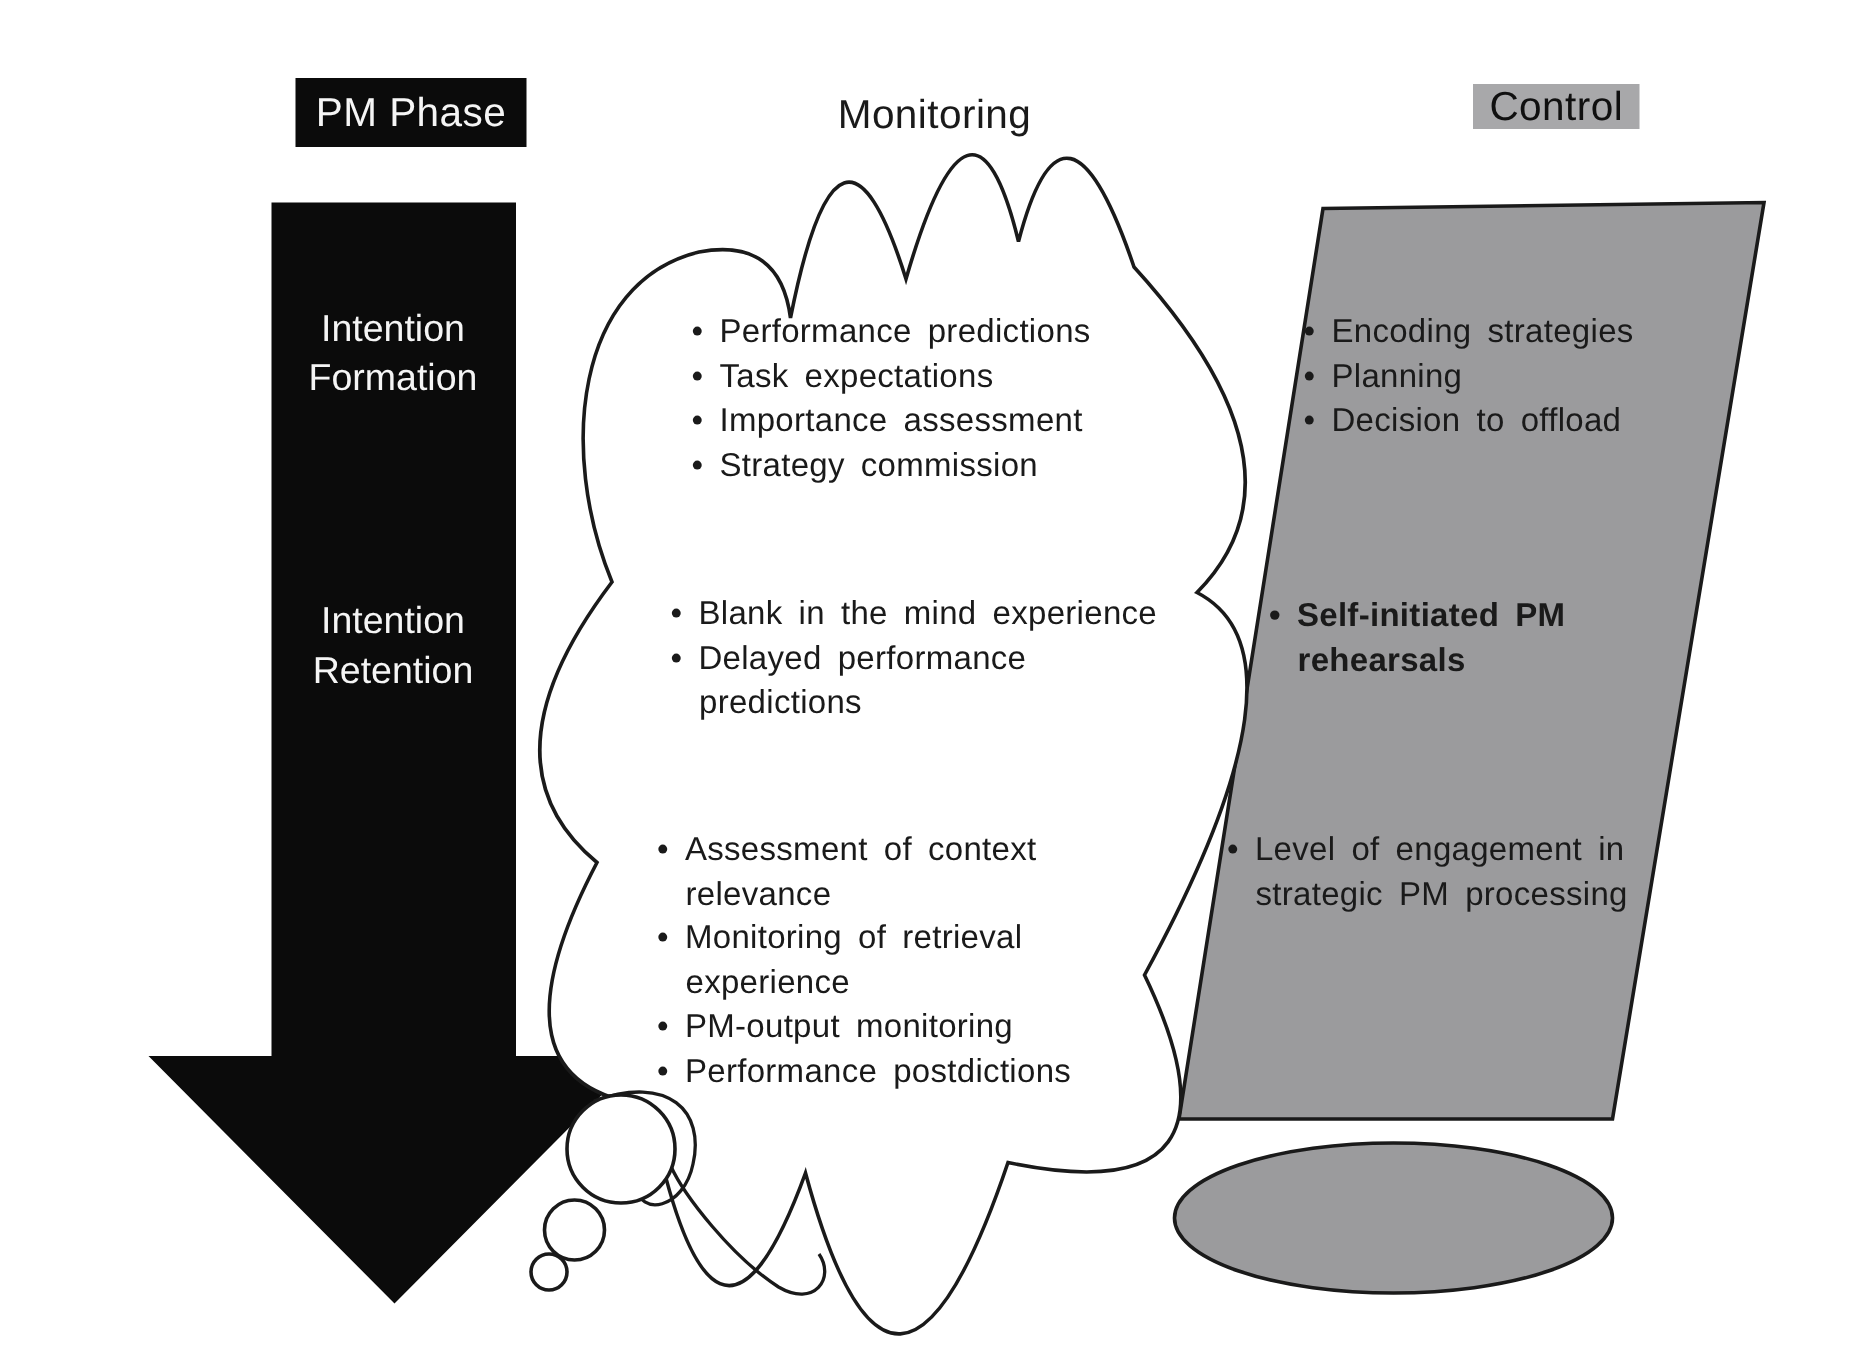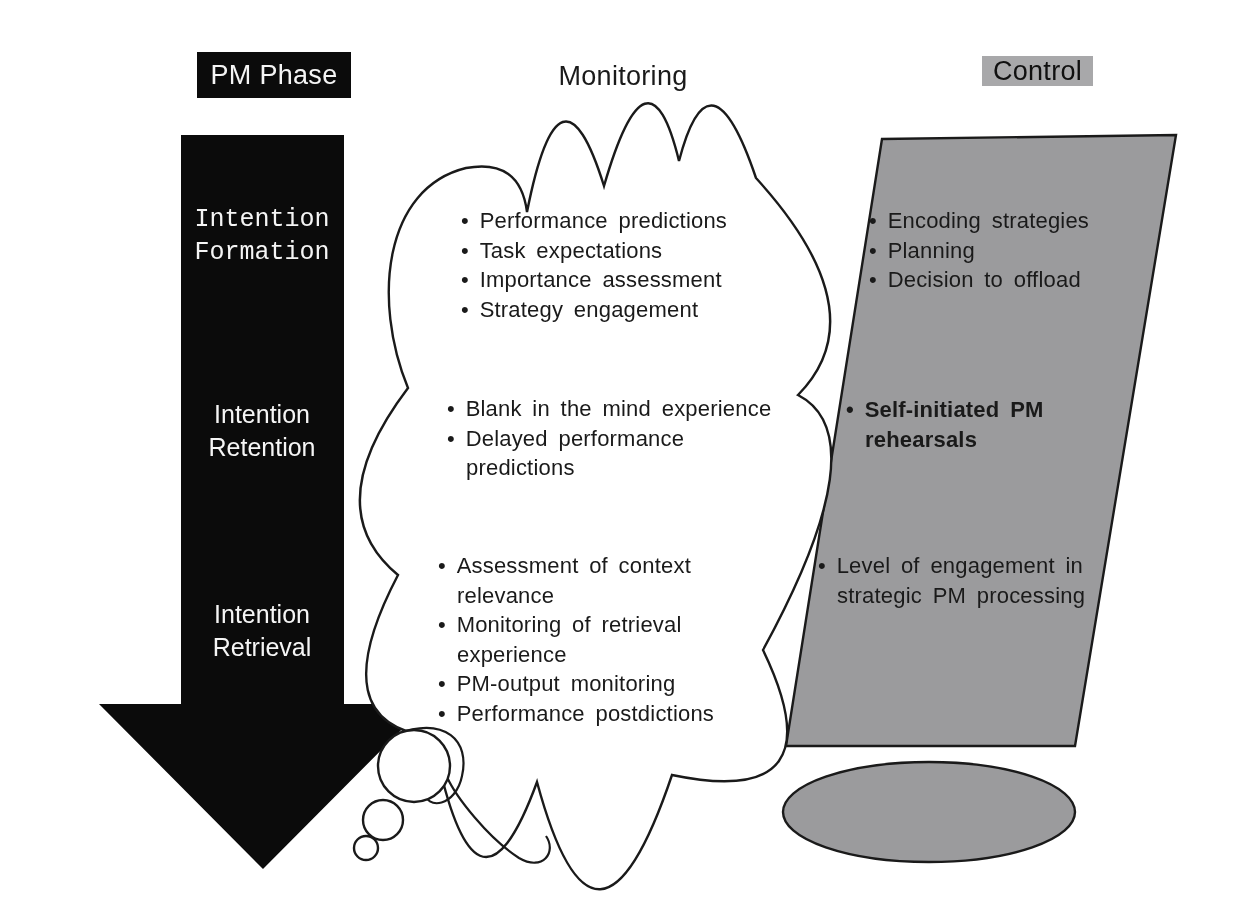--- a/index.html
+++ b/index.html
@@ -21,21 +21,21 @@
   .hdr{position:absolute;display:flex;align-items:center;justify-content:center;
        font-size:27px;letter-spacing:.3px;}
   #pm-phase-header{left:197px;top:52px;width:154px;height:46px;
        background:var(--black-fill);color:var(--text-light);}
   #monitoring-header{left:533px;top:58px;width:180px;height:36px;color:var(--text-dark);}
   #control-header{left:982px;top:56px;width:111px;height:30px;
        background:var(--header-gray);color:#101010;}
   
   .phase{position:absolute;left:187px;width:150px;text-align:center;
          color:var(--text-light);font-size:25px;line-height:33px;}
-  #phase-formation{top:203px;font-family:Liberation Mono, monospace;}
+  #phase-formation{top:203px;}
   #phase-retention{top:398px;}
   #phase-retrieval{top:598px;}
   
   ul.blist{position:absolute;margin:0;padding:0;list-style:none;
            font-size:22px;line-height:29.5px;color:var(--text-dark);
            word-spacing:.2em;letter-spacing:.2px;}
   ul.blist li{padding-left:19px;text-indent:-19px;margin:0;}
   ul.blist li::before{content:"\2022\00a0";}
   #m-list-1{left:461px;top:206px;width:320px;}
   #m-list-2{left:447px;top:394px;width:335px;}
@@ -86,27 +86,26 @@
     <circle class="shape-white" cx="383" cy="820" r="20"></circle>
     <circle class="shape-white" cx="366" cy="848" r="12"></circle>
   </svg>
 
   <div class="hdr" id="pm-phase-header">PM Phase</div>
   <div class="hdr" id="monitoring-header">Monitoring</div>
   <div class="hdr" id="control-header">Control</div>
 
   <div class="phase" id="phase-formation">Intention Formation</div>
   <div class="phase" id="phase-retention">Intention Retention</div>
-  <div class="phase" id="phase-retrieval">Intention Retrieval</div>
 
   <ul class="blist" id="m-list-1">
       <li>Performance predictions</li>
       <li>Task expectations</li>
       <li>Importance assessment</li>
-      <li>Strategy engagement</li>
+      <li>Strategy commission</li>
     </ul>
   <ul class="blist" id="m-list-2">
       <li>Blank in the mind experience</li>
       <li>Delayed performance predictions</li>
     </ul>
   <ul class="blist" id="m-list-3">
       <li>Assessment of context relevance</li>
       <li>Monitoring of retrieval experience</li>
       <li>PM-output monitoring</li>
       <li>Performance postdictions</li>

